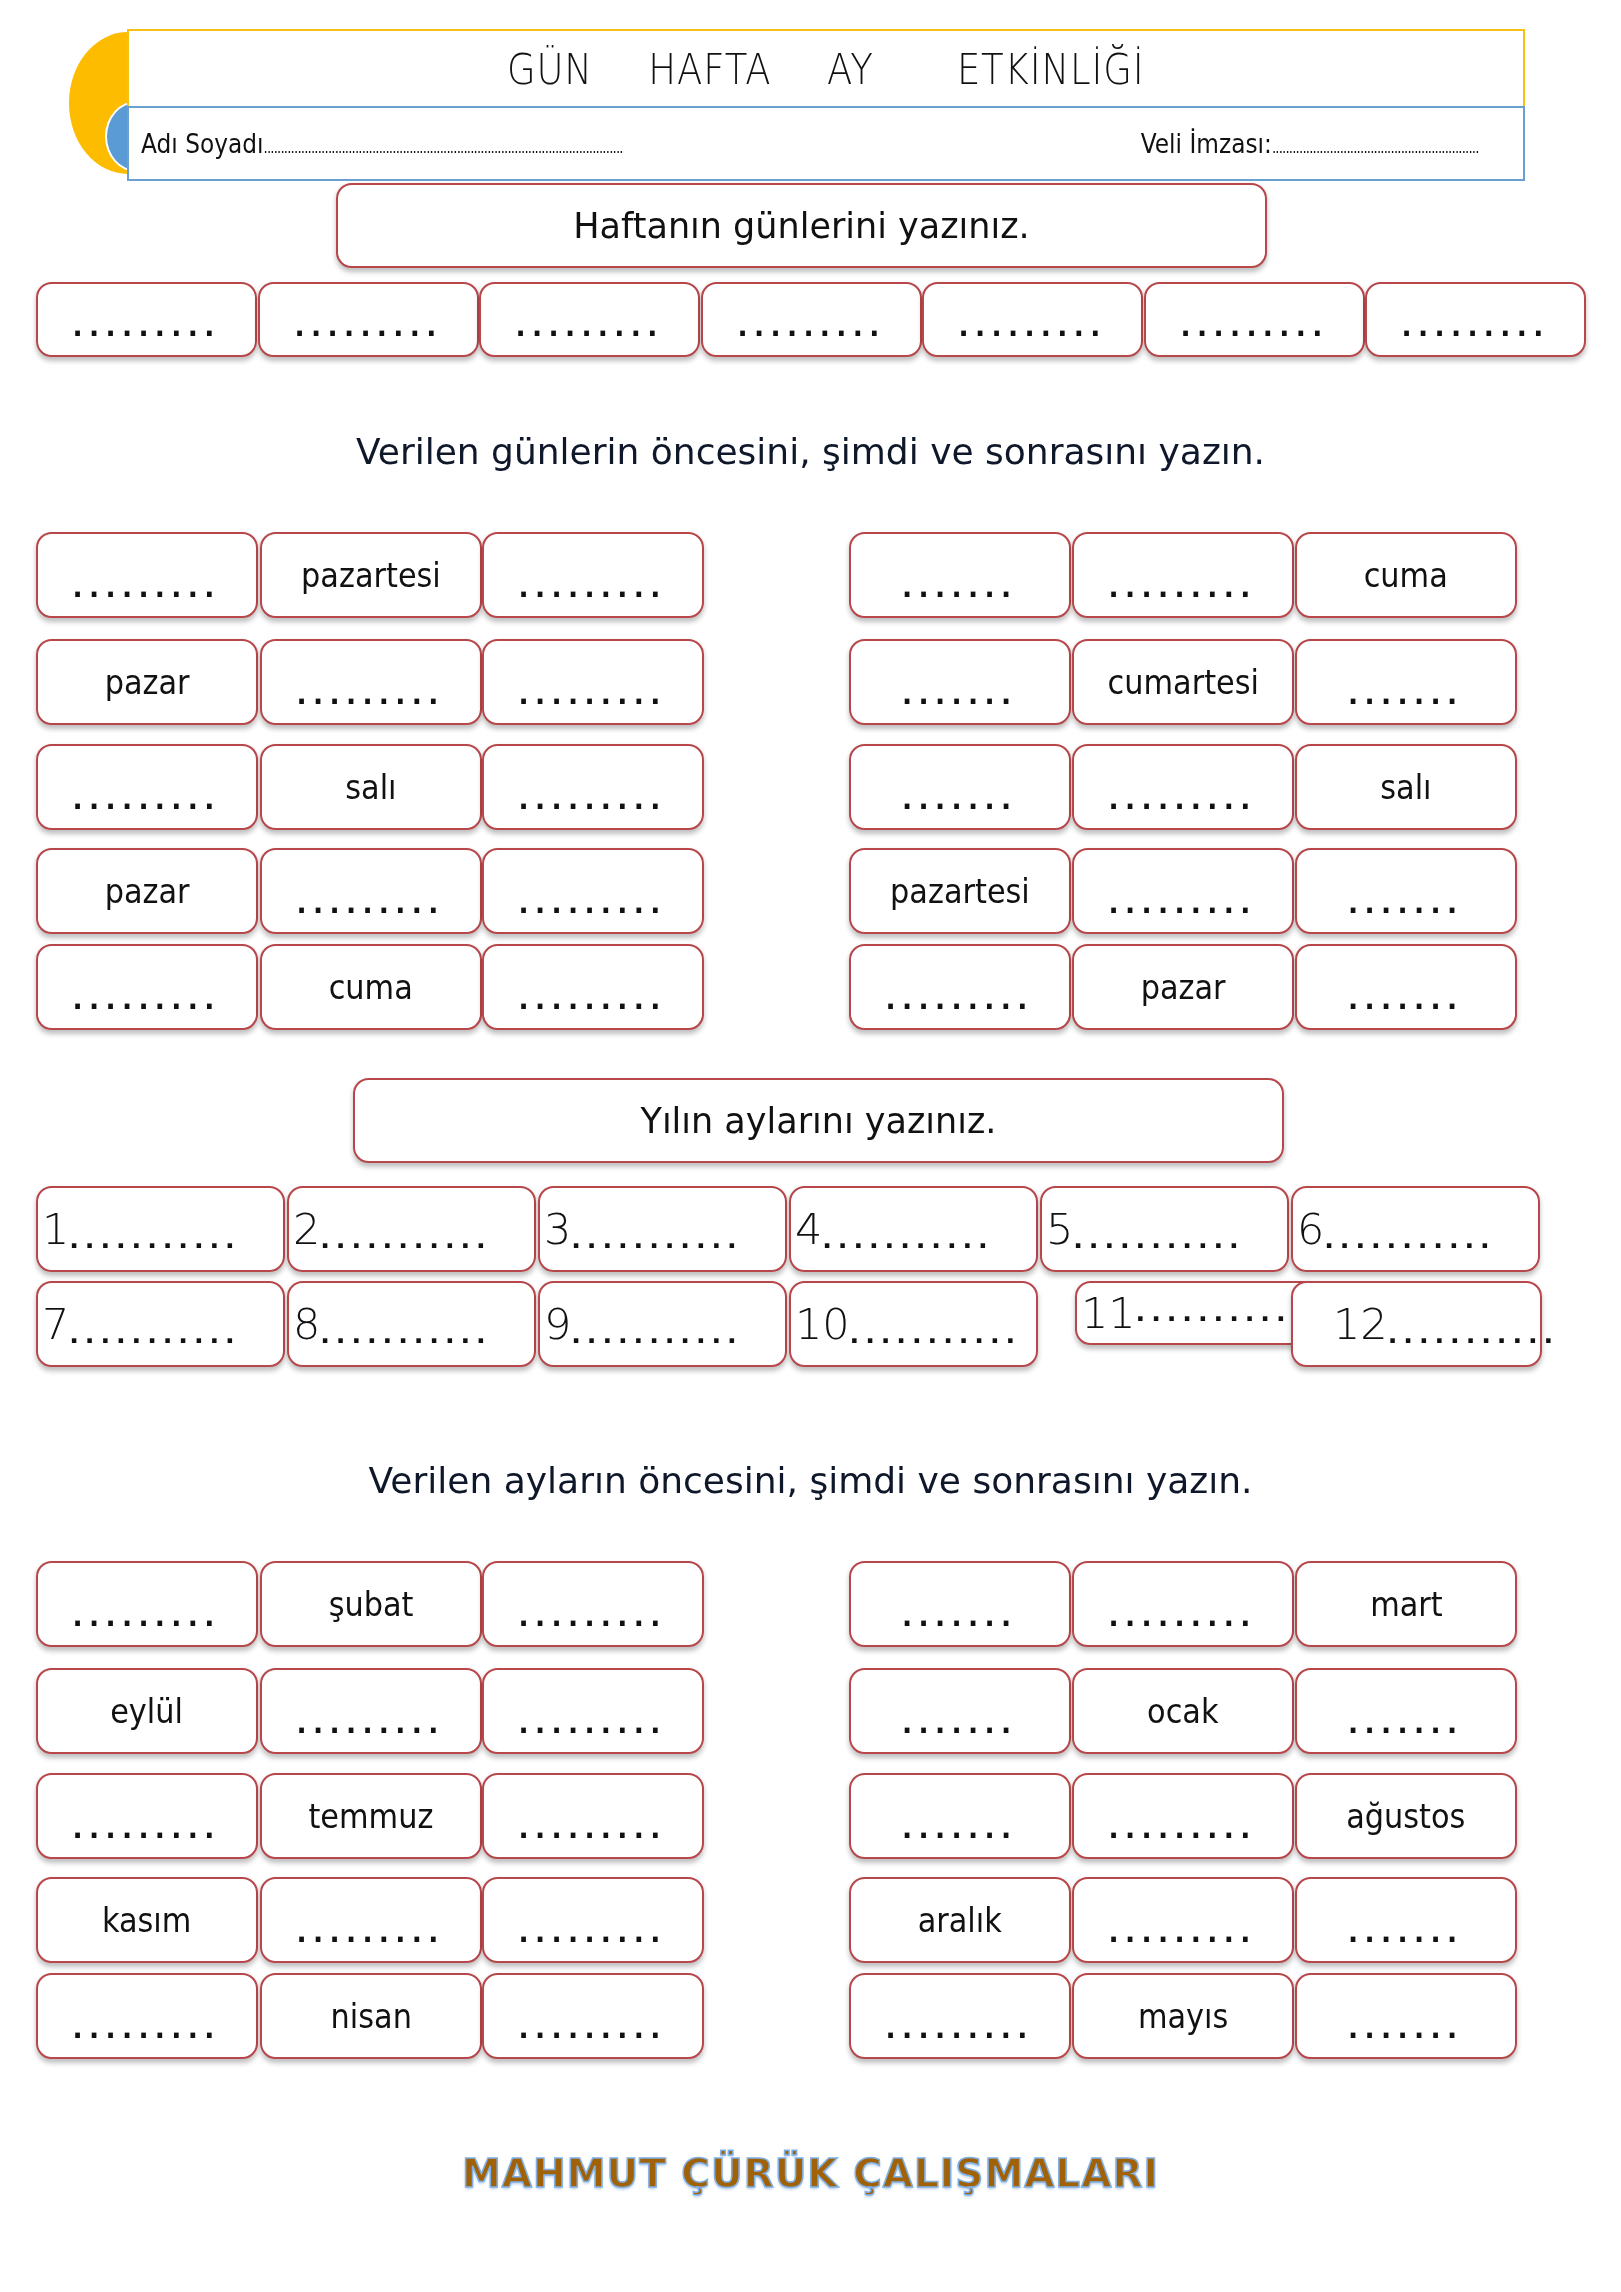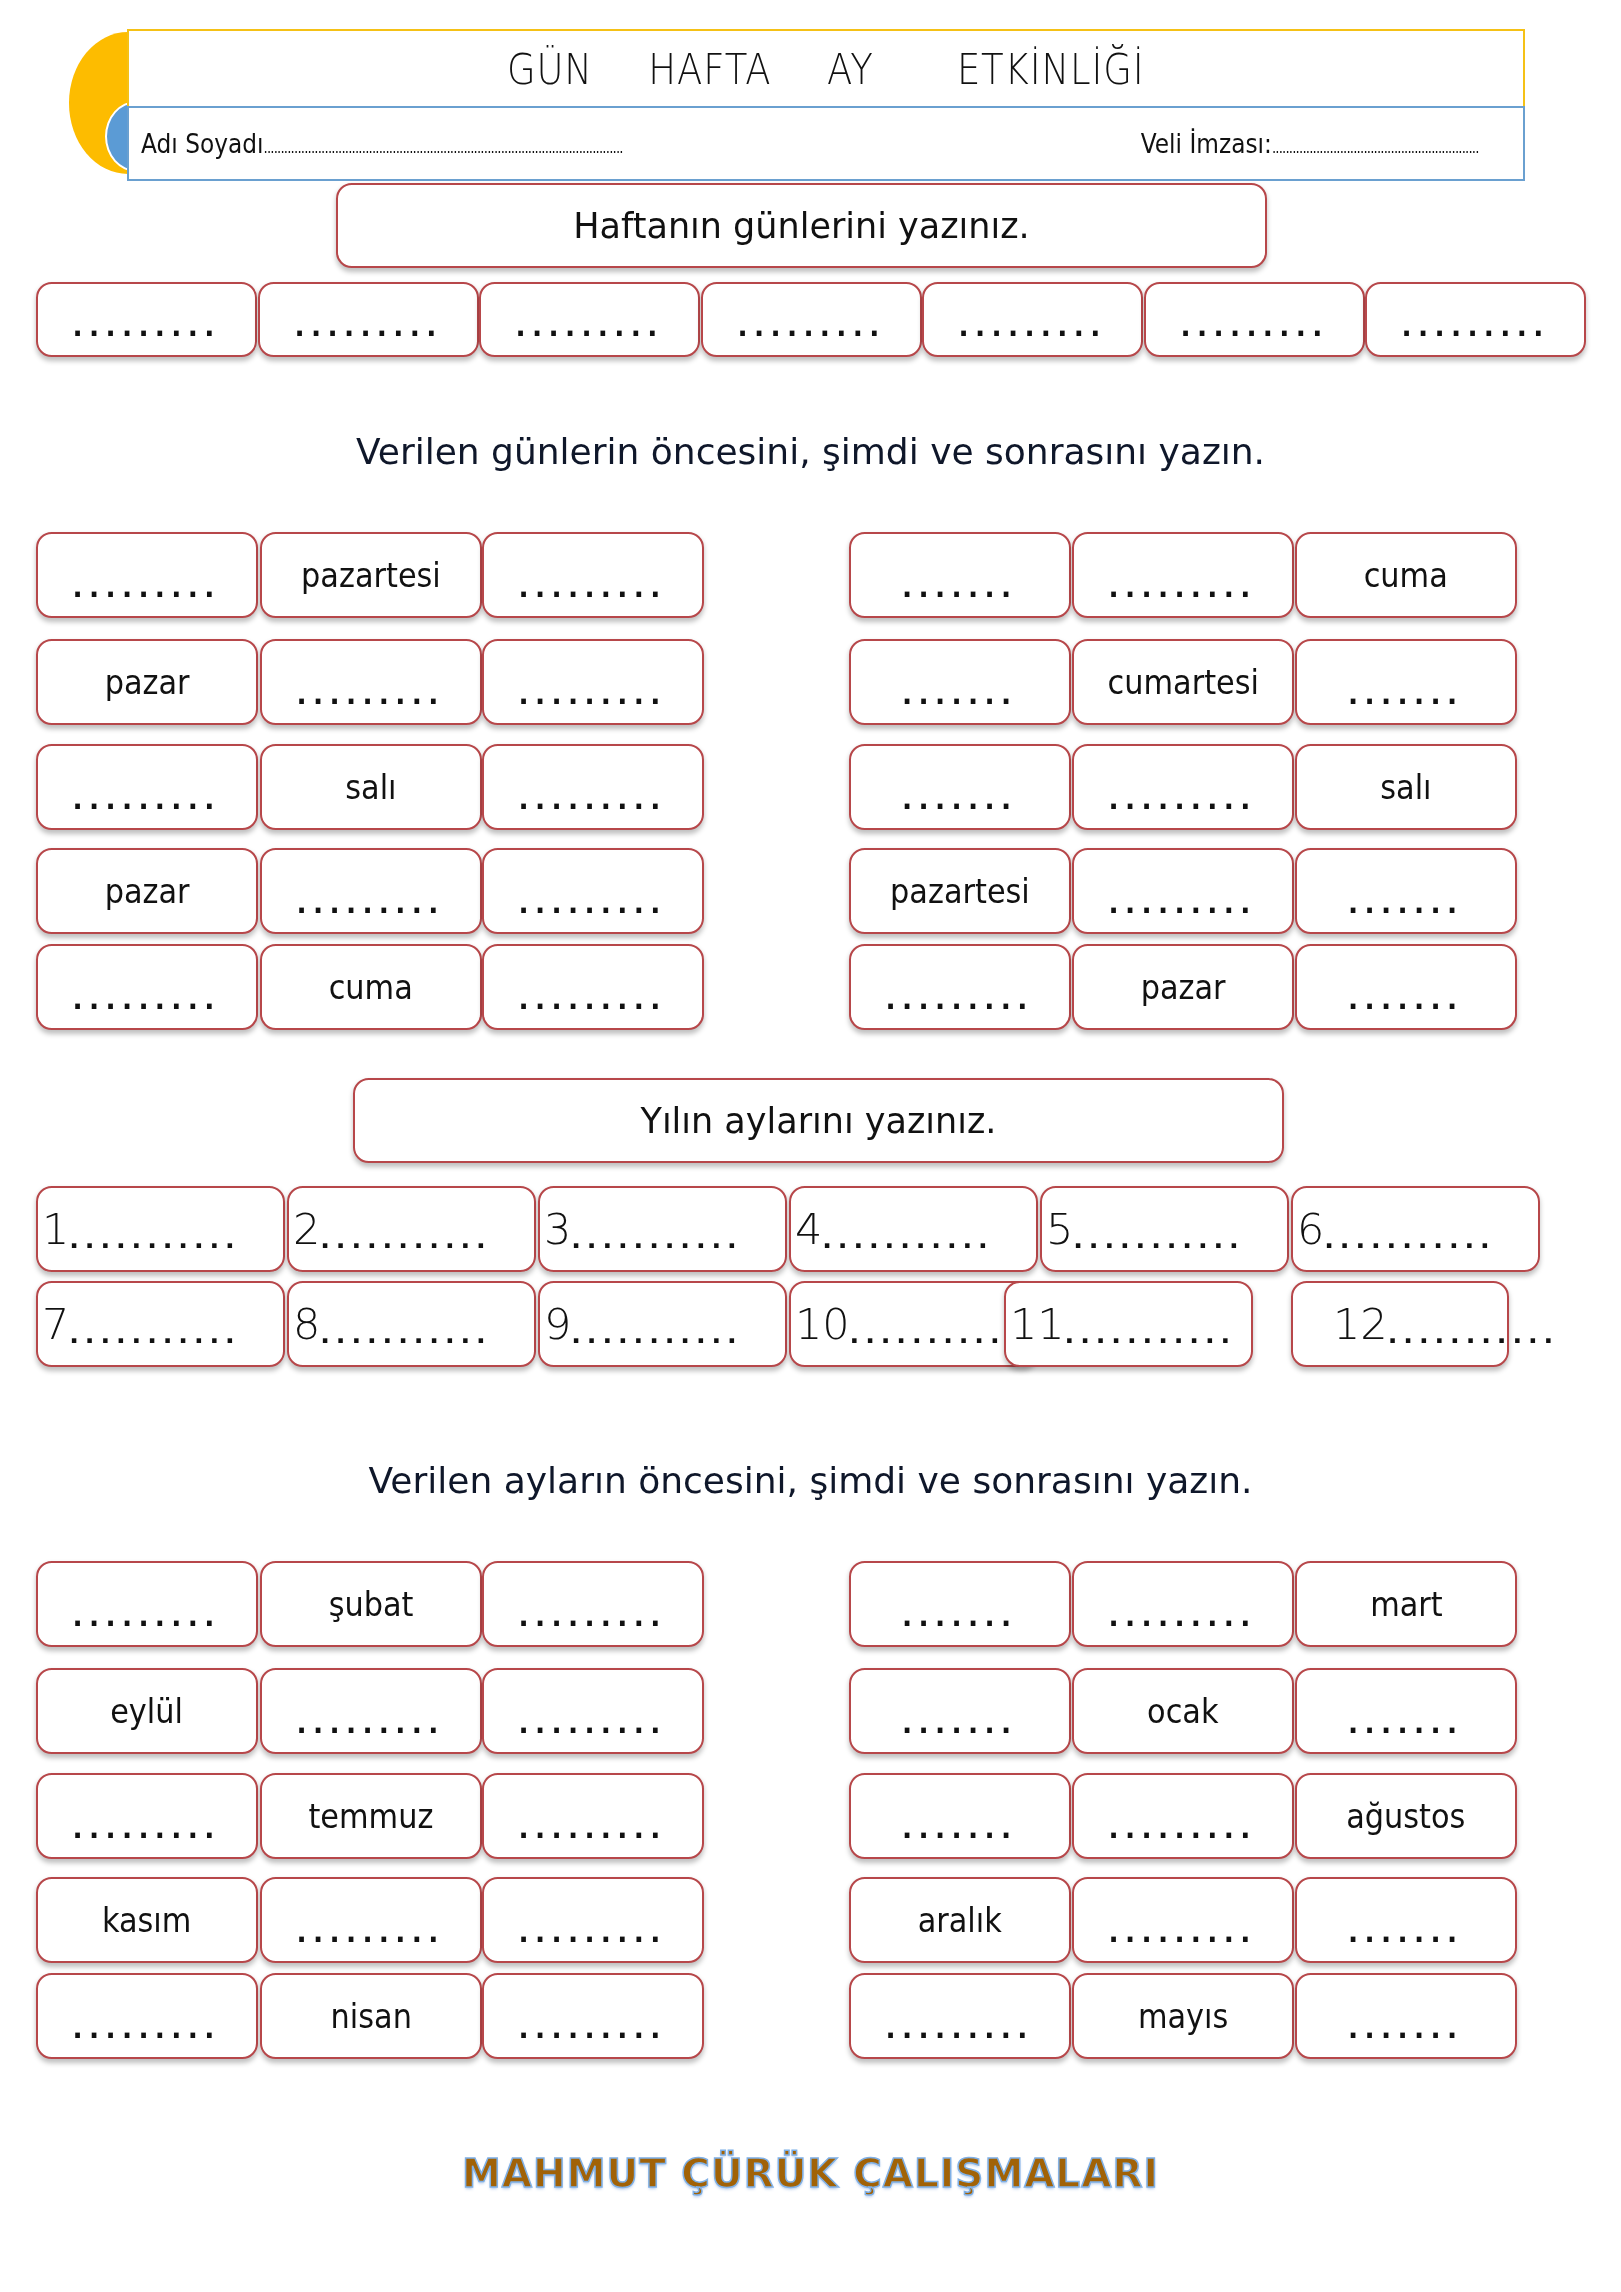--- a/index.html
+++ b/index.html
@@ -217,25 +217,25 @@
       <span class="mdots">...........</span>
     </div>
     <div class="card month" style="left: 538px; top: 1281px; width: 249px; height: 86px;">
       <span>9</span>
       <span class="mdots">...........</span>
     </div>
     <div class="card month" style="left: 789px; top: 1281px; width: 249px; height: 86px;">
       <span>10</span>
       <span class="mdots">...........</span>
     </div>
-    <div class="card month" style="left: 1004px; top: 1281px; width: 249px; height: 86px;">
+    <div class="card month" style="left: 1075px; top: 1281px; width: 249px; height: 64px;">
       <span>11</span>
       <span class="mdots">...........</span>
     </div>
-    <div class="card month" style="left: 1291px; top: 1281px; width: 218px; height: 86px; padding-left: 40px;">
+    <div class="card month" style="left: 1291px; top: 1281px; width: 251px; height: 86px; padding-left: 40px;">
       <span>12</span>
       <span class="mdots">...........</span>
     </div>
   </div>
 
 <div class="instr" style="top:1460px;">Verilen ayların öncesini, şimdi ve sonrasını yazın.</div>
 <div id="months-left">
     <div class="card dots" style="left: 36px; top: 1561px; width: 222px; height: 86px;">
       <span class="w">.........</span>
     </div>

